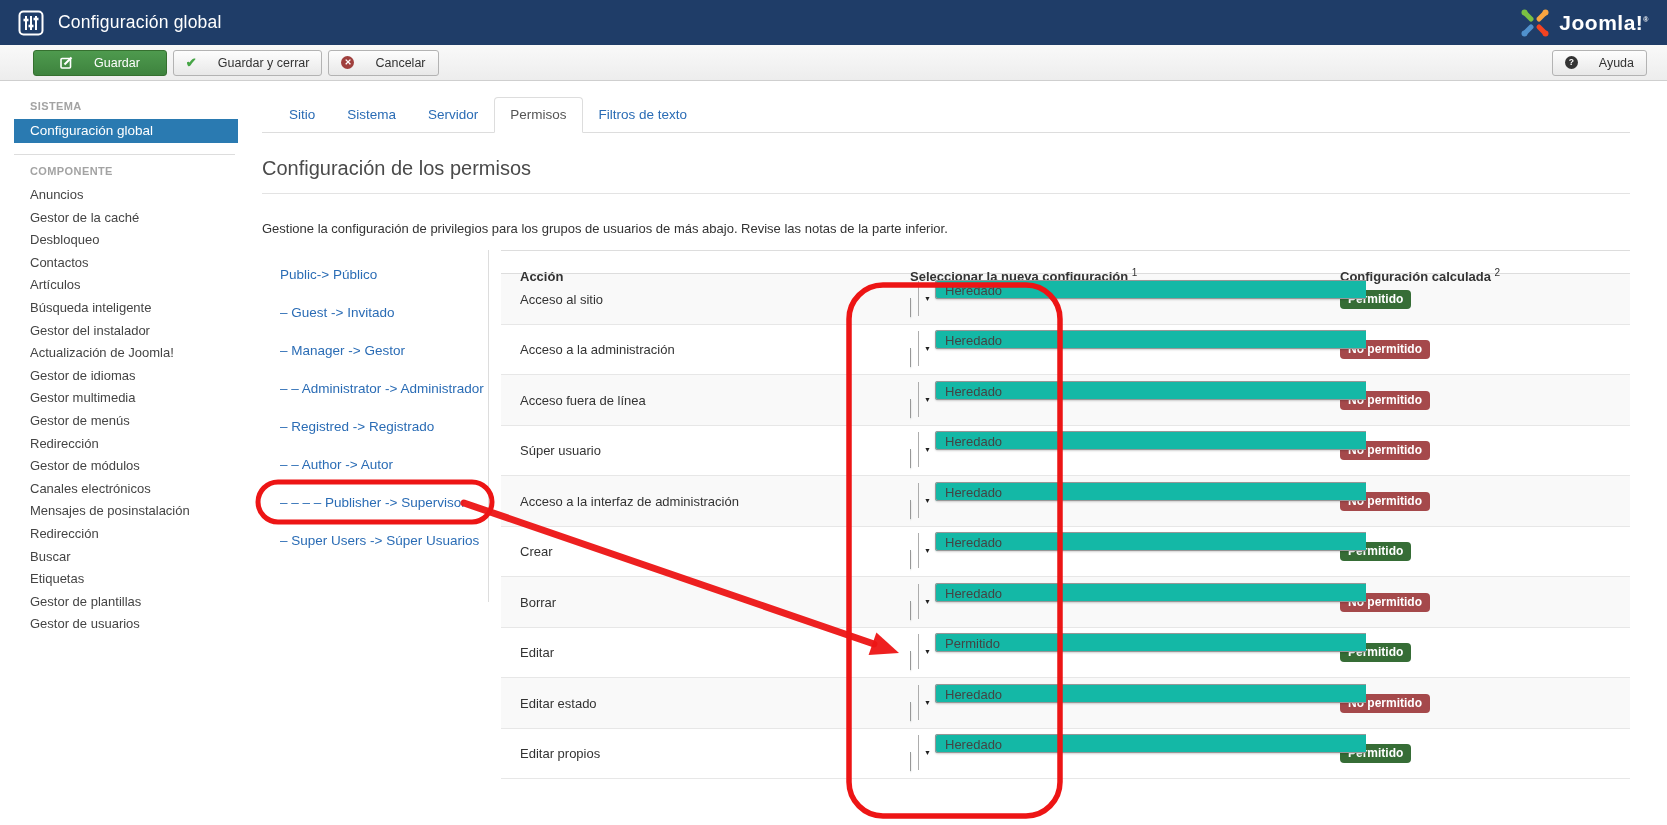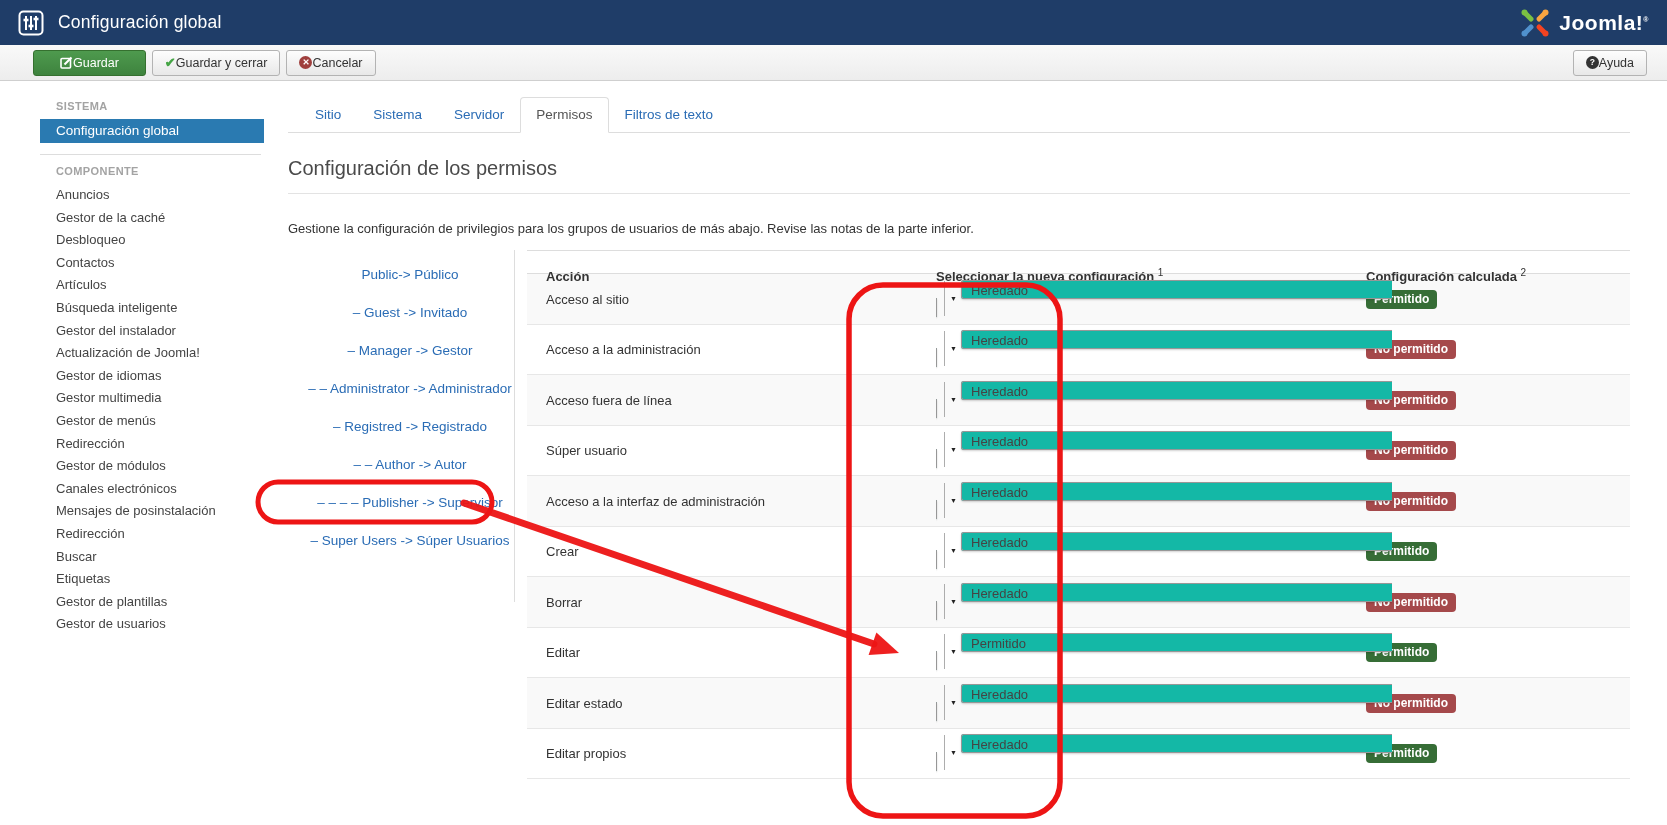--- a/index.html
+++ b/index.html
@@ -11,33 +11,33 @@
   .topbar { height:45px; background:#1f3d68; display:flex; align-items:center; padding:0 18px; }
   .topbar .app-icon { width:26px; height:26px; margin-right:14px; flex:none; }
   .topbar h1 { font-size:17.5px; font-weight:400; color:#fff; letter-spacing:.2px; }
   .brand { margin-left:auto; display:flex; align-items:center; gap:8px; }
   .brand .brand-text { color:#fff; font-size:21px; font-weight:bold; letter-spacing:.5px; }
   .brand sup { color:#fff; font-size:7px; vertical-align:super; }
 
   
   .toolbar { height:36px; background:linear-gradient(#f9f9f9,#ededed); border-bottom:1px solid #cfcfcf;
              display:flex; align-items:center; padding:0 14px 0 33px; }
-  .btn { display:inline-flex; align-items:center; gap:0; height:26px; padding:0 12px;
+  .btn { display:inline-flex; align-items:center; gap:21px; height:26px; padding:0 12px;
          border:1px solid #b3b3b3; border-radius:3px; background:linear-gradient(#fdfdfd,#e8e8e8);
          font-size:12.5px; color:#333; cursor:pointer; margin-right:6px; }
   .btn-green { background:linear-gradient(#4e9a4e,#3e833e); border-color:#35702f; color:#fff; padding:0 26px; }
   .btn .ico-check { color:#46a546; font-size:13px; font-weight:bold; }
   .ico-circle { width:13px; height:13px; border-radius:50%; display:inline-flex; align-items:center;
                 justify-content:center; color:#fff; font-size:8.5px; font-weight:bold; line-height:1; }
   .ico-cancel { background:#9f3f3d; }
   .ico-help { background:#333; }
   .toolbar .right { margin-left:auto; }
 
   
-  .content { display:flex; height:743px;padding-left:26px; }
+  .content { display:flex; height:743px; }
   .sidebar { width:255px; flex:none; padding-top:19px; }
   .side-heading { font-size:11px; font-weight:bold; color:#a3a3a3; letter-spacing:.4px; margin:0 0 7px 30px; }
   .side-sel { width:224px; margin-left:14px; background:#2a7ab1; color:#fff; font-size:13.5px;
               padding:4px 0 5px 16px; cursor:pointer; }
   .side-divider { border:none; border-top:1px solid #ddd; margin:11px 20px 10px 14px; }
   .side-list { list-style:none; margin-top:3px; }
   .side-list li { font-size:13px; color:#444; line-height:22.6px; padding-left:30px; cursor:pointer; white-space:nowrap; }
 
   .main { flex:1; padding:16px 37px 0 7px; }
 
@@ -48,21 +48,21 @@
   .tab.active { color:#555; background:#fff; border-color:#ddd #ddd #fff #ddd; }
 
   h2.section-title { font-size:20px; font-weight:400; color:#4a4a4a; margin:24px 0 0 0; padding-bottom:13px;
                      border-bottom:1px solid #e3e3e3; }
   p.section-desc { font-size:13px; color:#333; margin-top:27px; }
 
   
   .perm-layout { display:flex; margin-top:14px; }
   .groups { width:227px; flex:none; list-style:none; padding:5px 0 0 18px; border-right:1px solid #ddd;
             height:352px; }
-  .groups li { height:38px; display:flex; align-items:center;justify-content:center; }
+  .groups li { height:38px; display:flex; align-items:center; }
   .groups li a { font-size:13.5px; color:#2a6cb5; text-decoration:none; white-space:nowrap; cursor:pointer; }
 
   .perm-table { flex:1; padding-left:12px; }
   .perm-head { display:flex; border-top:1px solid #ddd; border-bottom:1px solid #ddd; height:24px;
                align-items:center; }
   .col1 { width:409px; flex:none; padding-left:19px; }
   .col2 { width:430px; flex:none; }
   .col3 { flex:1; }
   .perm-head .hd { font-size:13px; font-weight:bold; color:#333;margin-top:28px; }
   .perm-head sup { font-size:10px; font-weight:normal; }

